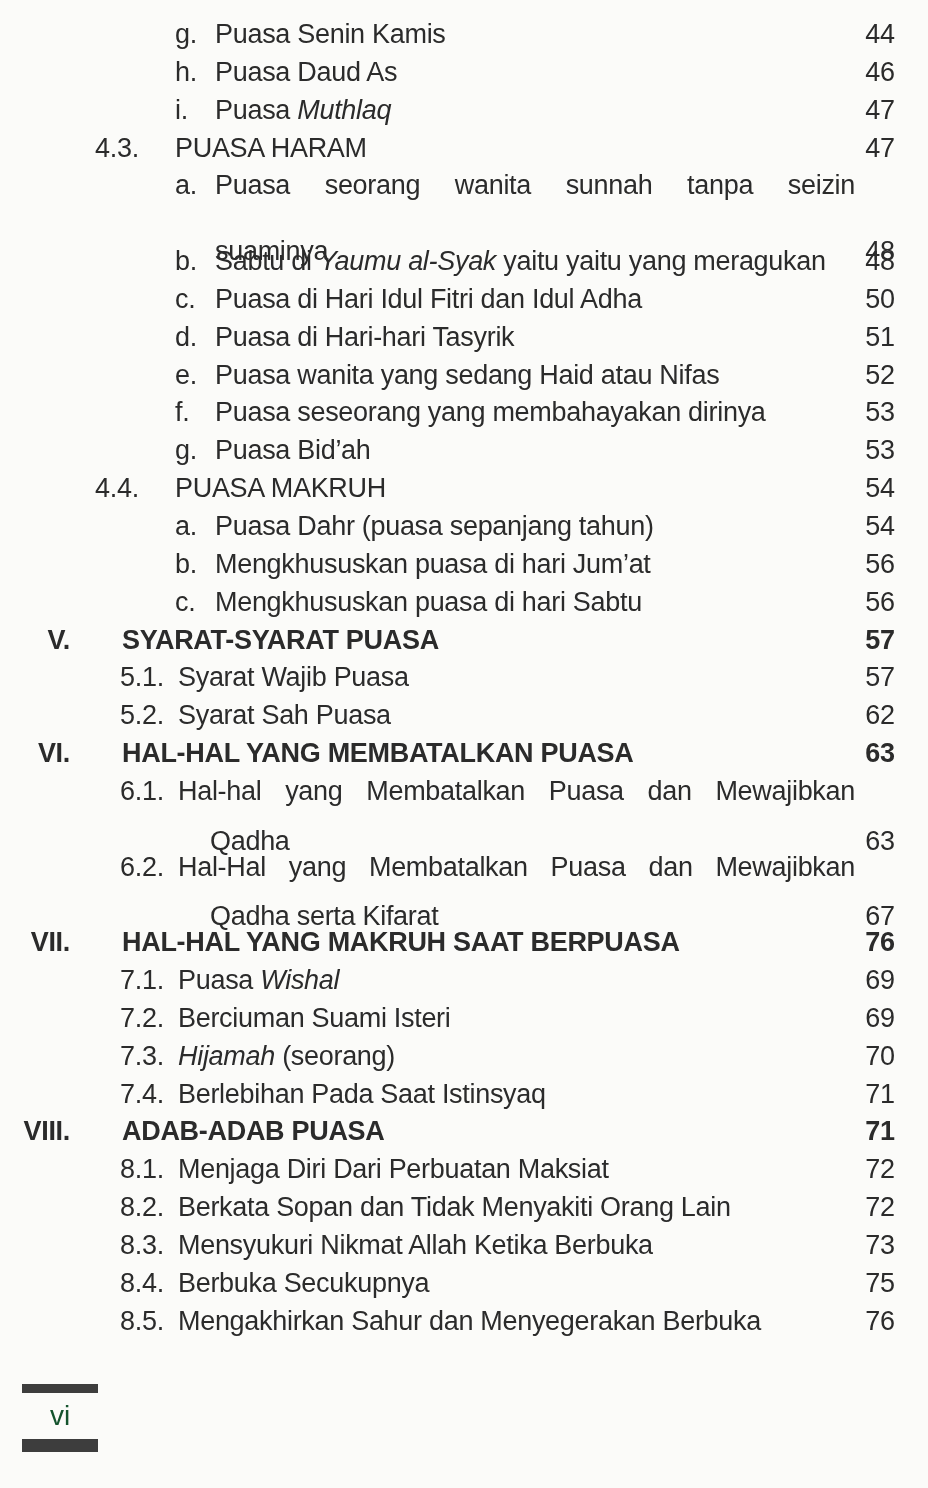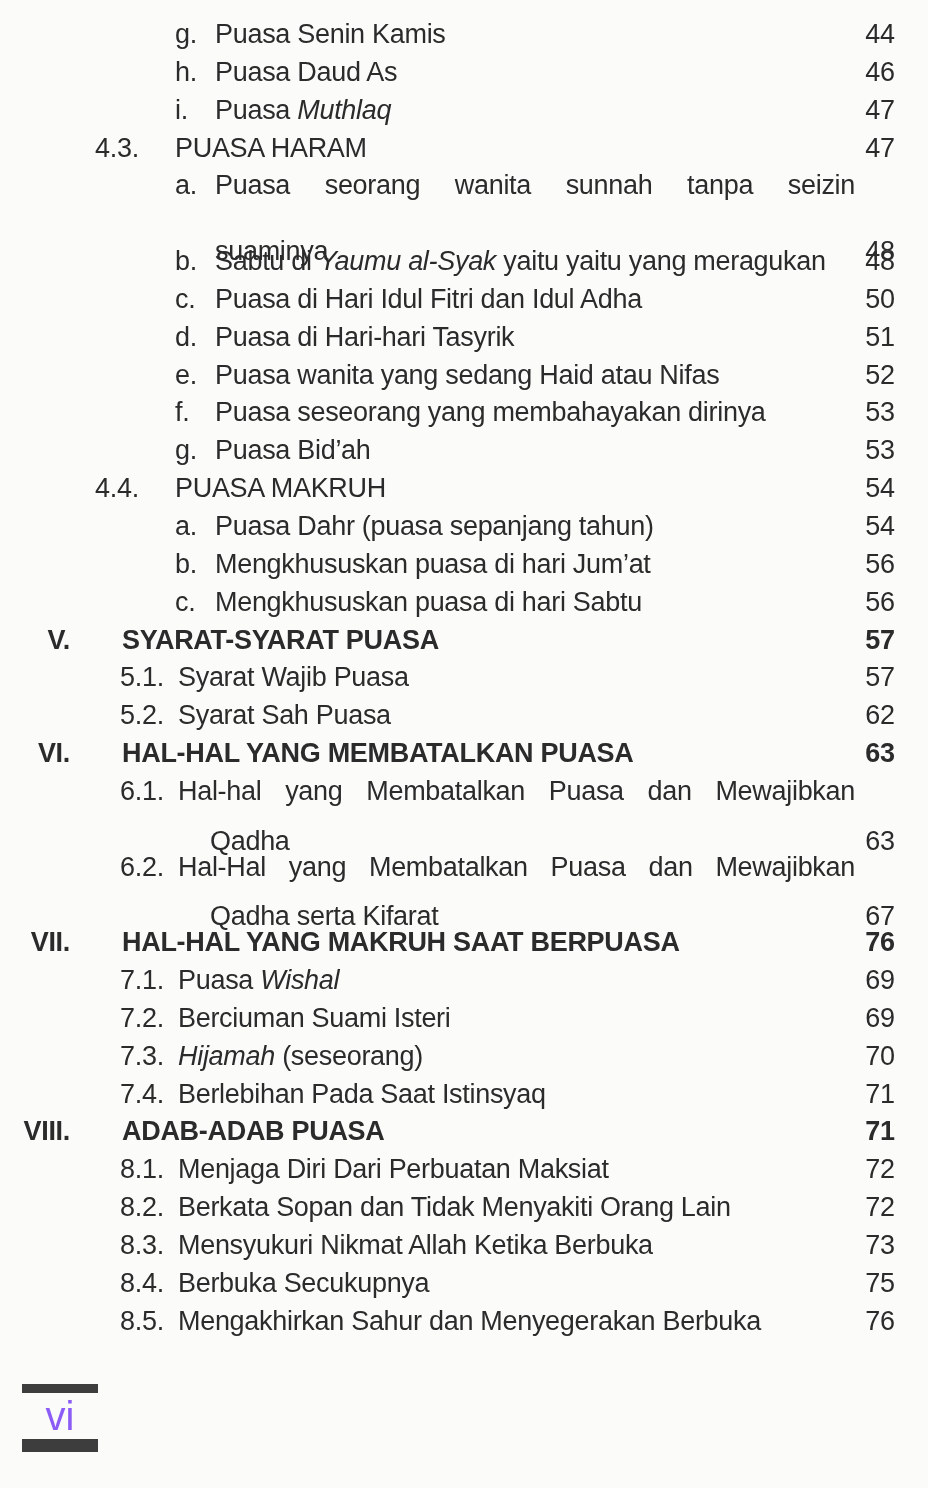--- a/index.html
+++ b/index.html
@@ -63,23 +63,23 @@
     width: 76px;
     text-align: center;
   }
   .footer .bar {
     width: 76px;
     background: #3d3d3d;
   }
   .footer .bar-top { height: 9px; }
   .footer .bar-bottom { height: 13px; }
   .footer .pageno {
-    font-size: 40px;
+    font-size: 28px;
     line-height: 46px;
-    color: #8b5cf6;
+    color: #14532d;
     letter-spacing: 0;
   }
 </style>
 </head>
 <body>
 
 <div class="page">
   <div class="toc">
       <div class="row r-letter">
         <span class="lbl">g.</span>
@@ -208,21 +208,21 @@
         <span class="txt"><span>Puasa </span><span class="i">Wishal</span></span>
         <span class="pg">69</span>
       </div>
       <div class="row r-sub">
         <span class="lbl">7.2.</span>
         <span class="txt"><span>Berciuman Suami Isteri</span></span>
         <span class="pg">69</span>
       </div>
       <div class="row r-sub">
         <span class="lbl">7.3.</span>
-        <span class="txt"><span class="i">Hijamah</span><span> (seseorang)</span></span>
+        <span class="txt"><span class="i">Hijamah</span><span> (seorang)</span></span>
         <span class="pg">70</span>
       </div>
       <div class="row r-sub">
         <span class="lbl">7.4.</span>
         <span class="txt"><span>Berlebihan Pada Saat Istinsyaq</span></span>
         <span class="pg">71</span>
       </div>
       <div class="row r-roman">
         <span class="lbl">VIII.</span>
         <span class="txt"><span>ADAB-ADAB PUASA</span></span>

